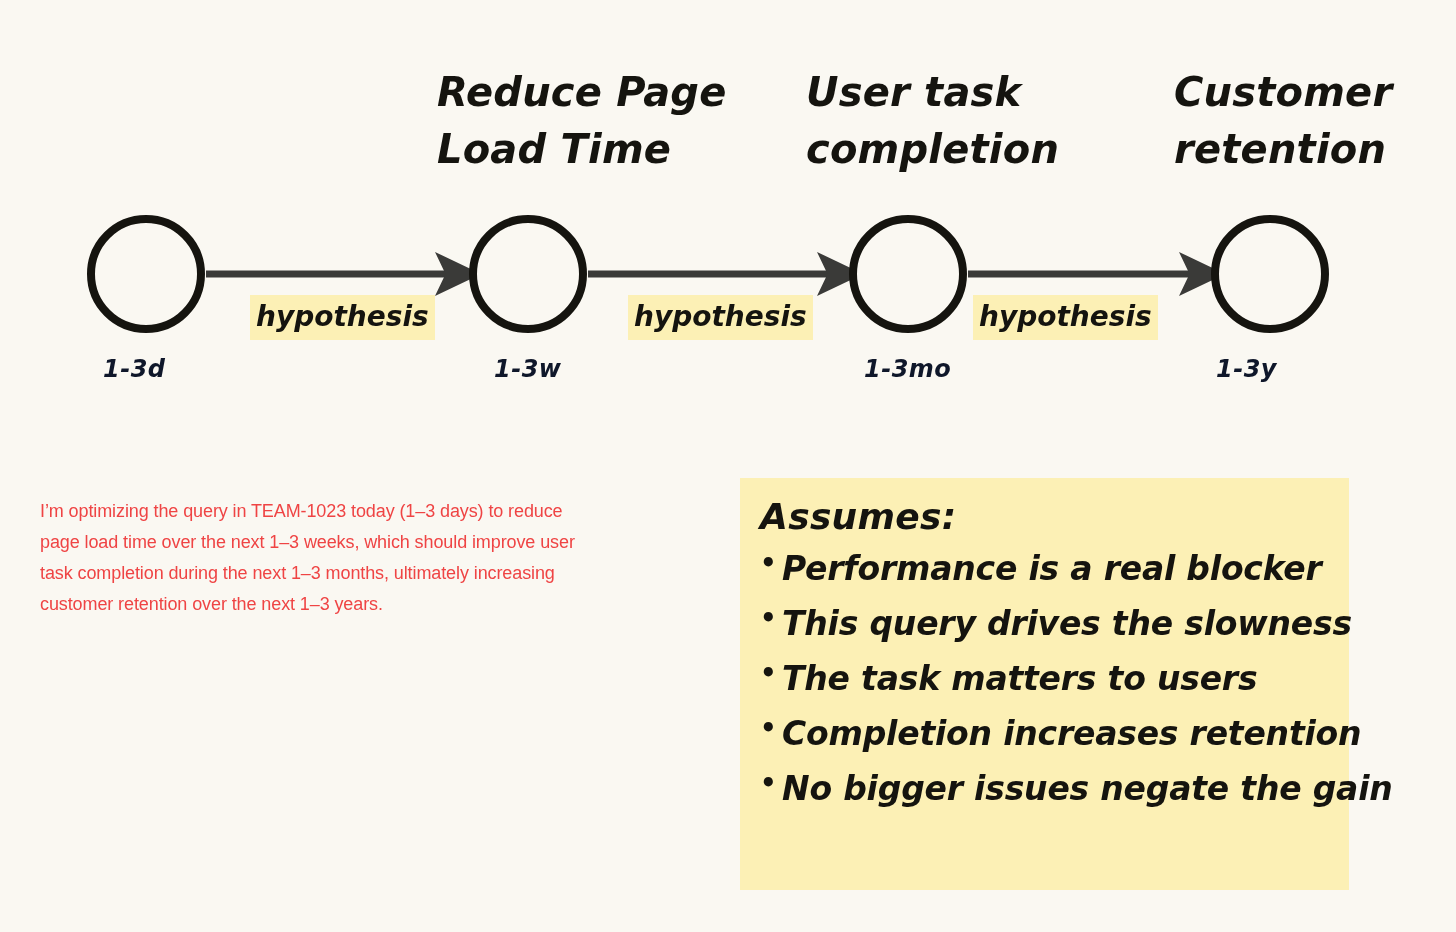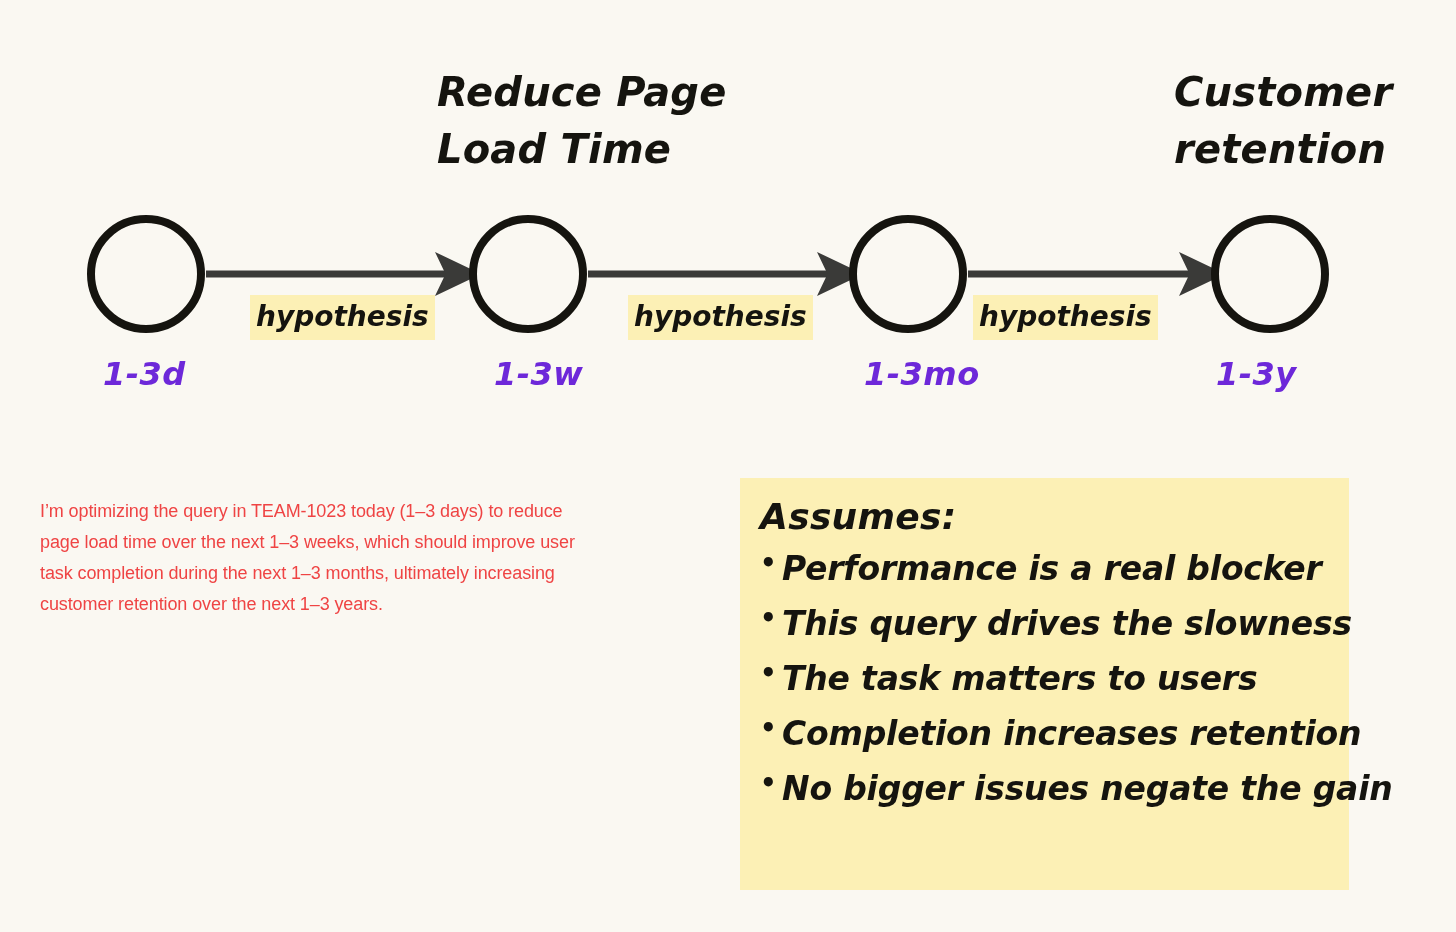--- a/index.html
+++ b/index.html
@@ -43,22 +43,22 @@
     letter-spacing: 0.2px;
     white-space: pre-line;
     text-align: left;
   }
 
   .node-duration {
     position: absolute;
     font-family: "DejaVu Sans", sans-serif;
     font-weight: 700;
     font-style: italic;
-    font-size: 32px;
-    color: #6d28d9;
+    font-size: 24px;
+    color: #0f172a;
     letter-spacing: 0.5px;
     white-space: nowrap;
   }
 
   .hypothesis-label {
     position: absolute;
     font-family: "DejaVu Sans", sans-serif;
     font-weight: 600;
     font-style: italic;
     font-size: 28px;
@@ -152,20 +152,22 @@
     <line x1="968" y1="274" x2="1200" y2="274" stroke="#3a3a38" stroke-width="7" marker-end="url(#arrowhead)"></line>
 
     <circle cx="146" cy="274" r="55" fill="#faf8f2" stroke="#15140f" stroke-width="8"></circle>
     <circle cx="528" cy="274" r="55" fill="#faf8f2" stroke="#15140f" stroke-width="8"></circle>
     <circle cx="908" cy="274" r="55" fill="#faf8f2" stroke="#15140f" stroke-width="8"></circle>
     <circle cx="1270" cy="274" r="55" fill="#faf8f2" stroke="#15140f" stroke-width="8"></circle>
   </svg>
 
   <div class="node-title" style="left:437px; top:64px;">Reduce Page
 Load Time</div>
+  <div class="node-title" style="left:806px; top:64px;">User task
+completion</div>
   <div class="node-title" style="left:1174px; top:64px;">Customer
 retention</div>
 
   <div class="node-duration" style="left:103px; top:355px;">1-3d</div>
   <div class="node-duration" style="left:494px; top:355px;">1-3w</div>
   <div class="node-duration" style="left:864px; top:355px;">1-3mo</div>
   <div class="node-duration" style="left:1216px; top:355px;">1-3y</div>
 
   <div class="hypothesis-label" style="left:250px; top:295px;">hypothesis</div>
   <div class="hypothesis-label" style="left:628px; top:295px;">hypothesis</div>

